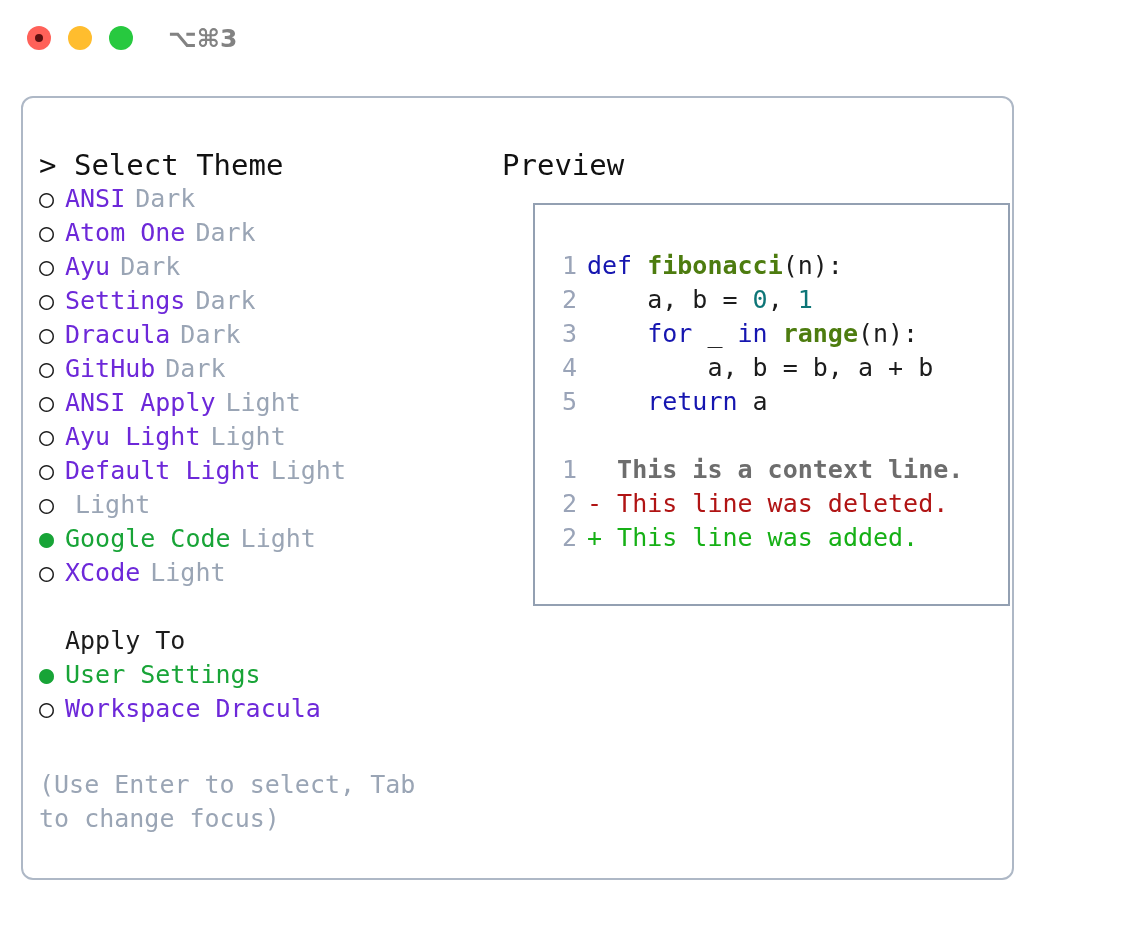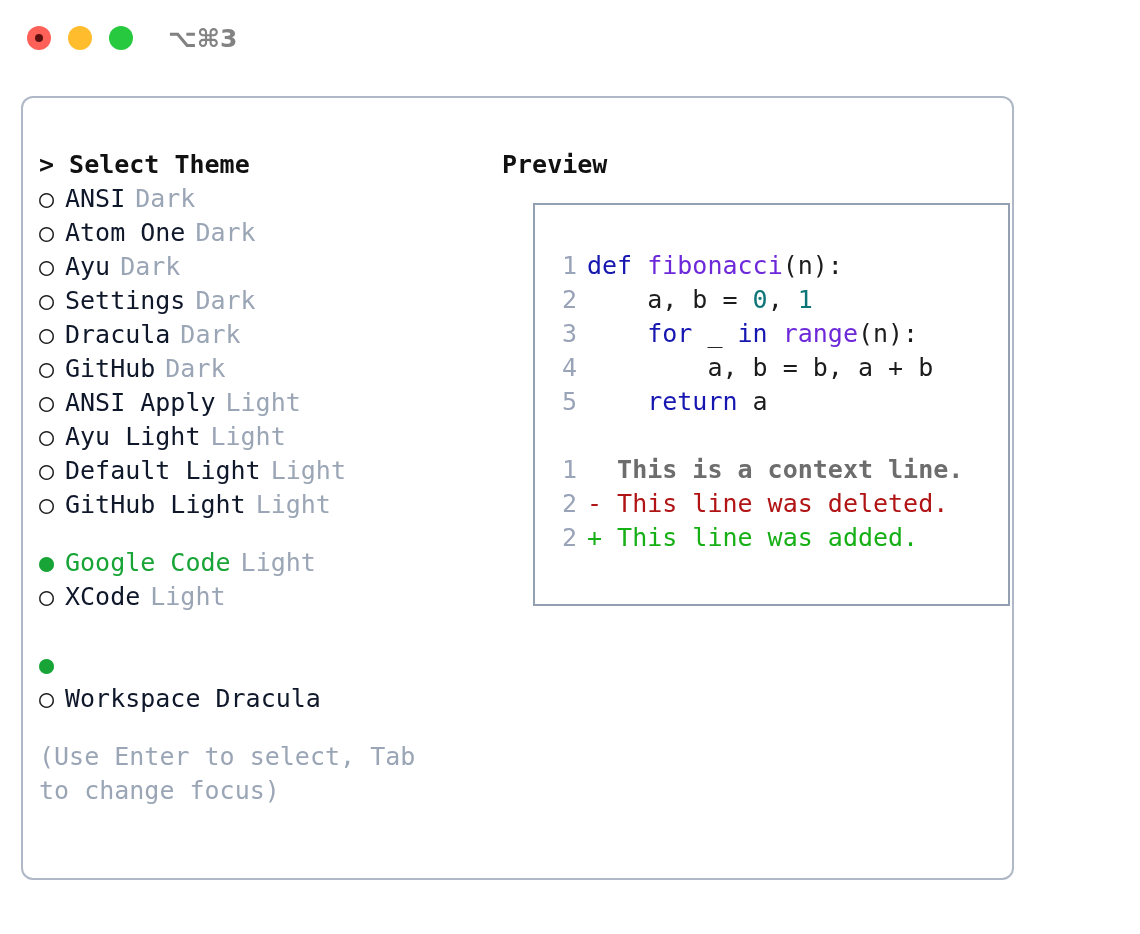--- a/index.html
+++ b/index.html
@@ -94,22 +94,22 @@
     width: 450px;
   }
   .right-col {
     position: absolute;
     left: 479px;
     top: 50px;
     width: 500px;
   }
 
   .panel-title {
-    font-size: 25px;
-    font-weight: bold;
+    font-size: 29px;
+    font-weight: normal;
     color: #111111;
     line-height: 34px;
     white-space: pre;
   }
 
   
   .opt-list { margin-top: 0px; }
   .opt {
     display: flex;
     align-items: baseline;
@@ -119,39 +119,39 @@
     white-space: pre;
   }
   .bullet {
     display: inline-block;
     width: 26px;
     flex: 0 0 26px;
     font-size: 25px;
     color: #1c1c1c;
   }
   .bullet.sel { color: #18a437; }
-  .opt-label { color: #0f172a; }
-  .opt.selected .opt-label { color: #18a437; margin-top: 24px; }
+  .opt-label { color: #6d28d9; }
+  .opt.selected .opt-label { color: #18a437; }
   .opt-tag {
     color: #9aa5b5;
     margin-left: 10px;
   }
 
   .section-gap { height: 34px; }
 
   .apply-head {
     font-size: 25px;
     color: #1c1c1c;
     line-height: 34px;
     padding-left: 26px;
     white-space: pre;
   }
 
   .hint {
-    margin-top: 24px;
+    margin-top: 42px;
     font-size: 25px;
     line-height: 34px;
     color: #9aa5b5;
     width: 420px;
     white-space: pre-wrap;
   }
 
   
   .preview-box {
     position: absolute;
@@ -173,21 +173,21 @@
   }
   .code-line { display: block; white-space: pre; }
   .ln {
     display: inline-block;
     width: 26px;
     text-align: right;
     color: #9aa4b8;
     margin-right: 10px;
   }
   .tok-kw   { color: #1616b0; }
-  .tok-fn   { color: #6d28d9; }
+  .tok-fn   { color: #4d7c0f; font-weight: bold; }
   .tok-num  { color: #0d7577; }
   .tok-txt  { color: #1c1c1c; }
   .tok-ctx  { color: #6d6d6d; font-weight: bold; }
   .tok-del  { color: #b01414; }
   .tok-add  { color: #16b016; }
   .blank-line { display: block; height: 34px; }
 </style>
 </head>
 <body>
 
@@ -211,30 +211,31 @@
       <div class="opt-list" id="theme-list">
           <div class="opt"><span class="bullet">○</span><span class="opt-label">ANSI</span><span class="opt-tag">Dark</span></div>
           <div class="opt"><span class="bullet">○</span><span class="opt-label">Atom One</span><span class="opt-tag">Dark</span></div>
           <div class="opt"><span class="bullet">○</span><span class="opt-label">Ayu</span><span class="opt-tag">Dark</span></div>
           <div class="opt"><span class="bullet">○</span><span class="opt-label">Settings</span><span class="opt-tag">Dark</span></div>
           <div class="opt"><span class="bullet">○</span><span class="opt-label">Dracula</span><span class="opt-tag">Dark</span></div>
           <div class="opt"><span class="bullet">○</span><span class="opt-label">GitHub</span><span class="opt-tag">Dark</span></div>
           <div class="opt"><span class="bullet">○</span><span class="opt-label">ANSI Apply</span><span class="opt-tag">Light</span></div>
           <div class="opt"><span class="bullet">○</span><span class="opt-label">Ayu Light</span><span class="opt-tag">Light</span></div>
           <div class="opt"><span class="bullet">○</span><span class="opt-label">Default Light</span><span class="opt-tag">Light</span></div>
-          <div class="opt"><span class="bullet">○</span><span class="opt-label">GitHub Light</span><span class="opt-tag">Light</span></div>
+          <div class="opt"><span class="bullet">○</span><span class="opt-tag">Light</span></div>
           <div class="opt selected"><span class="bullet sel">●</span><span class="opt-label">Google Code</span><span class="opt-tag">Light</span></div>
           <div class="opt"><span class="bullet">○</span><span class="opt-label">XCode</span><span class="opt-tag">Light</span></div>
         </div>
 
       <div class="section-gap"></div>
 
+      <div class="apply-head">Apply To</div>
 
       <div class="opt-list" id="apply-list">
-          <div class="opt selected"><span class="bullet sel">●</span></div>
+          <div class="opt selected"><span class="bullet sel">●</span><span class="opt-label">User Settings</span></div>
           <div class="opt"><span class="bullet">○</span><span class="opt-label">Workspace Dracula</span></div>
         </div>
 
       <div class="hint">(Use Enter to select, Tab to change focus)</div>
     </div>
 
     <div class="right-col">
 
       <div class="panel-title">Preview</div>
 

